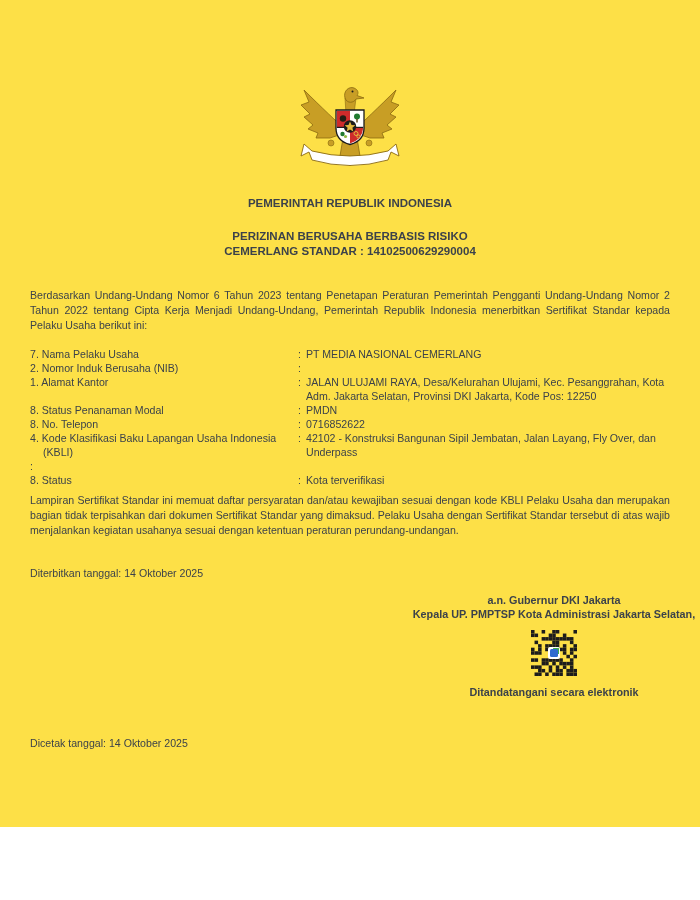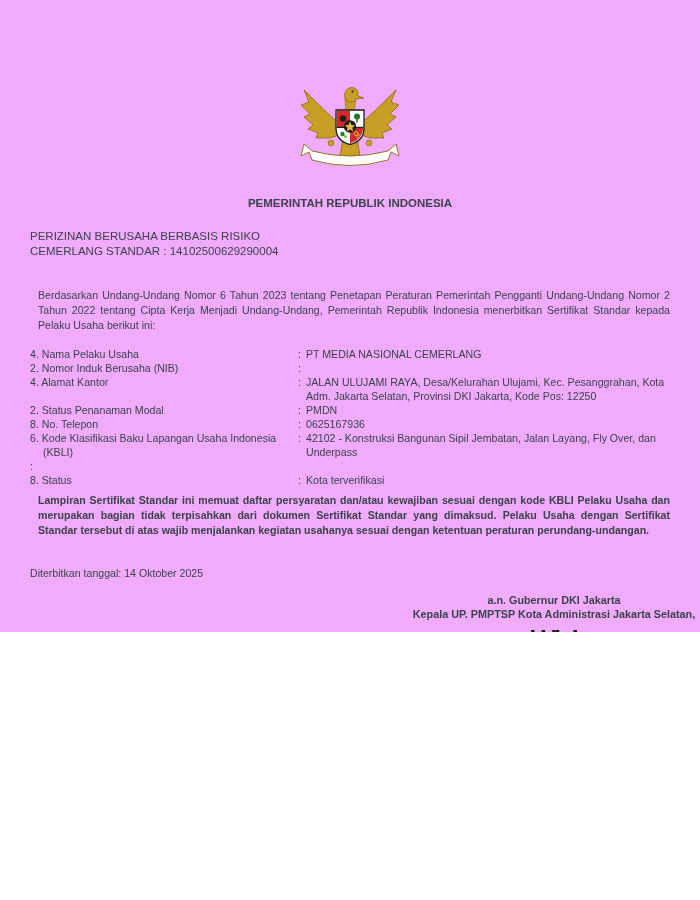--- a/index.html
+++ b/index.html
@@ -2,43 +2,43 @@
 <html><head>
 <meta charset="utf-8">
 <style>
   html, body { margin: 0; padding: 0; background: #ffffff; }
   body {
     width: 700px; height: 900px;
     font-family: "Liberation Sans", sans-serif;
     color: #3c424a;
     -webkit-font-smoothing: antialiased;
   }
-  .page { position: relative; width: 700px; height: 632px; overflow: hidden; background: #f0abfc; }
+  .page { position: relative; width: 700px; height: 827px; overflow: hidden; background: #fde047; }
   .content { padding: 0 30px; }
 
   
   .emblem-wrap { width: 100px; height: 86px; margin: 86px auto 0; }
   .emblem-wrap svg { display: block; width: 100%; height: 100%; }
 
   
   .gov-title {
     margin-top: 24px; text-align: center;
     font-weight: 700; font-size: 11.5px; line-height: 15px;
   }
   .doc-title {
-    margin-top: 18px; 
-    font-weight: 400; font-size: 11.5px; line-height: 14.5px;
+    margin-top: 18px; text-align: center;
+    font-weight: 700; font-size: 11.5px; line-height: 14.5px;
   }
 
   
   .para {
-    font-size: 10.6px; line-height: 15px; text-align: justify; margin-left: 8px;
+    font-size: 10.6px; line-height: 15px; text-align: justify;
   }
   .intro { margin-top: 30px; }
-  .closing { margin-top: 6px; font-weight: bold; }
+  .closing { margin-top: 6px; }
 
   
   .fields { margin-top: 14px; font-size: 10.6px; line-height: 14px; }
   .row { display: flex; align-items: flex-start; }
   .row .label {
     flex: 0 0 255px;
     padding-left: 13px; text-indent: -13px; 
   }
   .row .colon { flex: 0 0 8px; }
   .row .value { flex: 1 1 auto; max-width: 378px; }
@@ -119,45 +119,45 @@
     <div class="gov-title">PEMERINTAH REPUBLIK INDONESIA</div>
     <div class="doc-title">
       <div>PERIZINAN BERUSAHA BERBASIS RISIKO</div>
       <div>CEMERLANG STANDAR : 14102500629290004</div>
     </div>
 
     <div class="para intro">Berdasarkan Undang-Undang Nomor 6 Tahun 2023 tentang Penetapan Peraturan Pemerintah Pengganti Undang-Undang Nomor 2 Tahun 2022 tentang Cipta Kerja Menjadi Undang-Undang, Pemerintah Republik Indonesia menerbitkan Sertifikat Standar kepada Pelaku Usaha berikut ini:</div>
 
     <div class="fields">
       <div class="row">
-        <div class="label">4. Nama Pelaku Usaha</div>
+        <div class="label">7. Nama Pelaku Usaha</div>
         <div class="colon">:</div>
         <div class="value">PT MEDIA NASIONAL CEMERLANG</div>
       </div>
       <div class="row">
         <div class="label">2. Nomor Induk Berusaha (NIB)</div>
         <div class="colon">:</div>
       </div>
       <div class="row">
-        <div class="label">4. Alamat Kantor</div>
+        <div class="label">1. Alamat Kantor</div>
         <div class="colon">:</div>
         <div class="value">JALAN ULUJAMI RAYA, Desa/Kelurahan Ulujami, Kec. Pesanggrahan, Kota Adm. Jakarta Selatan, Provinsi DKI Jakarta, Kode Pos: 12250</div>
       </div>
       <div class="row">
-        <div class="label">2. Status Penanaman Modal</div>
+        <div class="label">8. Status Penanaman Modal</div>
         <div class="colon">:</div>
         <div class="value">PMDN</div>
       </div>
       <div class="row">
         <div class="label">8. No. Telepon</div>
         <div class="colon">:</div>
-        <div class="value">0625167936</div>
-      </div>
-      <div class="row">
-        <div class="label">6. Kode Klasifikasi Baku Lapangan Usaha Indonesia (KBLI)</div>
+        <div class="value">0716852622</div>
+      </div>
+      <div class="row">
+        <div class="label">4. Kode Klasifikasi Baku Lapangan Usaha Indonesia (KBLI)</div>
         <div class="colon">:</div>
         <div class="value">42102 - Konstruksi Bangunan Sipil Jembatan, Jalan Layang, Fly Over, dan Underpass</div>
       </div>
       <div class="row">
         <div class="colon">:</div>
       </div>
       <div class="row">
         <div class="label">8. Status</div>
         <div class="colon">:</div>
         <div class="value">Kota terverifikasi</div>
@@ -258,15 +258,16 @@
             <rect x="38.5" y="42" width="3.5" height="3.5"></rect>
             <rect x="42" y="42" width="3.5" height="3.5"></rect>
           </svg>
         <div class="qr-logo">
             <i></i>
           </div>
       </div>
       <div class="esign">Ditandatangani secara elektronik</div>
     </div>
 
+    <div class="printed">Dicetak tanggal: 14 Oktober 2025</div>
 
   </div>
 </div>
 
 </body></html>

